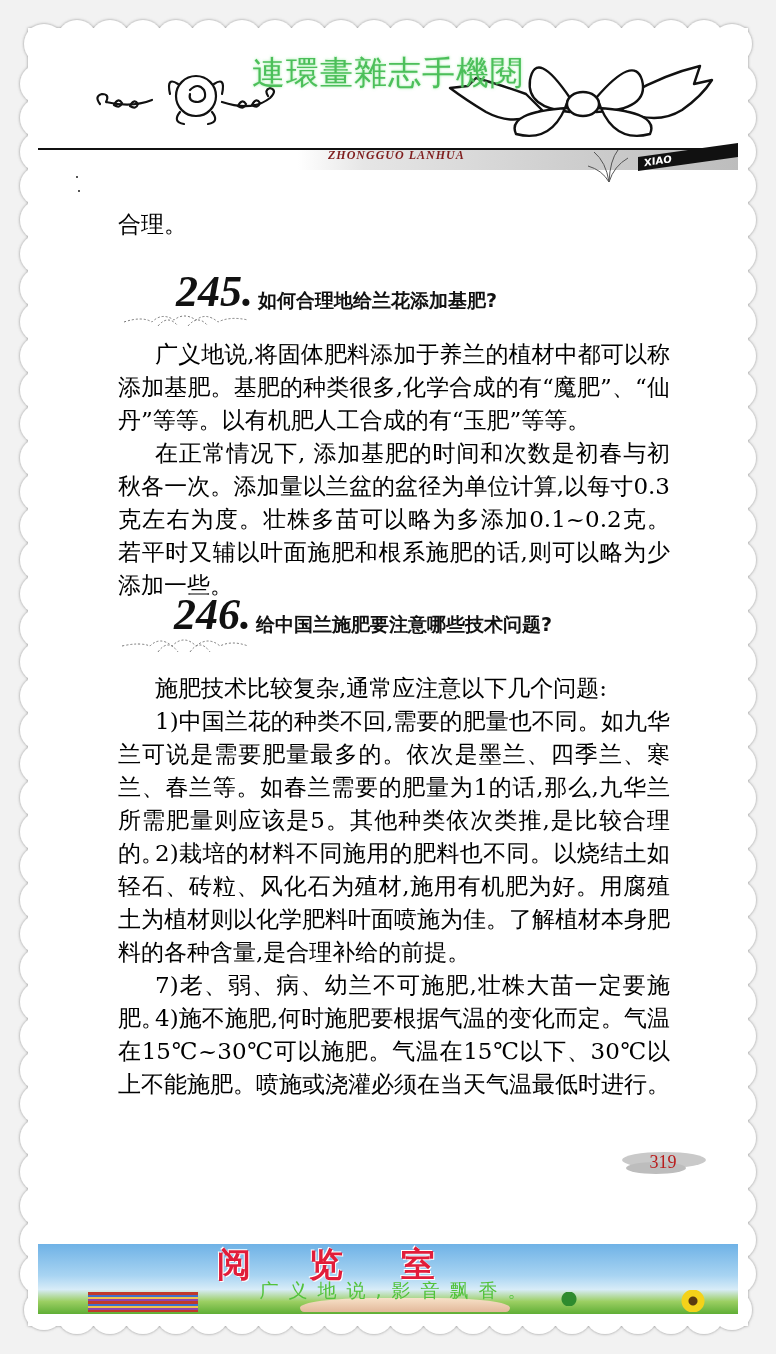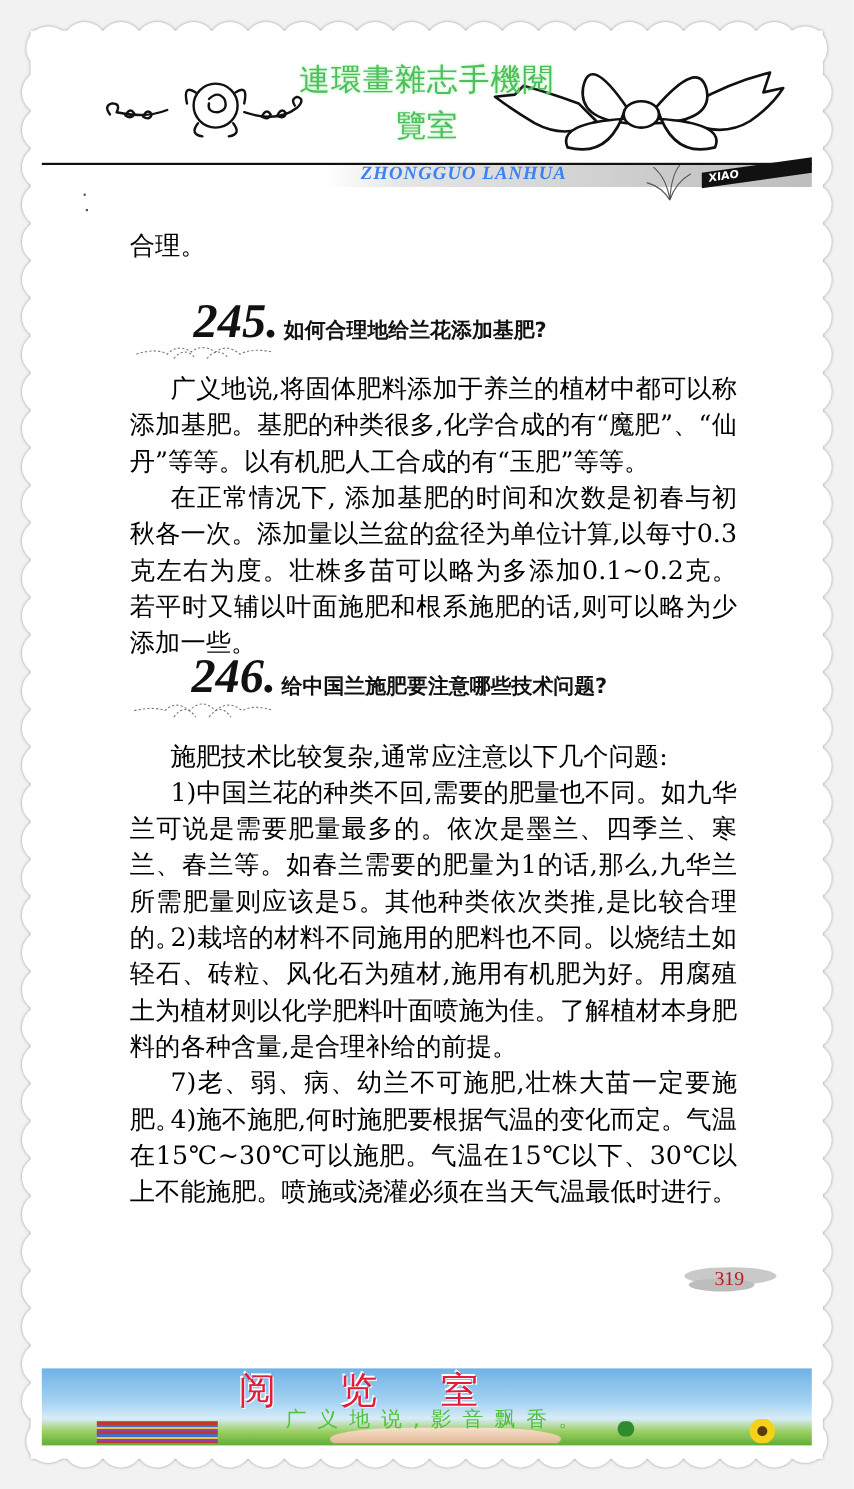--- a/index.html
+++ b/index.html
@@ -10,33 +10,33 @@
   
   .frame { position:absolute; left:14px; top:14px; width:748px; height:1326px; }
   .frame svg { position:absolute; left:0; top:0; }
   .page {
     position:absolute; left:38px; top:38px; width:700px; height:1278px; background:#ffffff;
   }
   
   .header { position:absolute; left:0; top:0; width:700px; height:110px; }
   .header-title {
     position:absolute; left:0; width:700px; text-align:center;
-    font-family:"DejaVu Sans", sans-serif; color:#4cbf5a; font-size:28px; line-height:38px;
+    font-family:"DejaVu Sans", sans-serif; color:#4cbf5a; font-size:33px; line-height:38px;
     text-shadow:0 0 3px rgba(120,230,130,.7);
   }
   .header-title.l1 { top:16px; letter-spacing:1px; }
   .header-title.l2 { top:58px; }
   .rule { position:absolute; left:0; top:110px; width:700px; height:2px; background:#111; }
   .band {
     position:absolute; left:260px; top:112px; width:440px; height:20px;
     background:linear-gradient(90deg,#fff 0%,#e6e6e6 15%,#cfcfcf 60%,#bdbdbd 100%);
   }
   .band-text {
     position:absolute; left:290px; top:110px; font-family:"Liberation Serif", serif;
-    font-style:italic; font-weight:bold; color:#3b82f6; font-size:17px; letter-spacing:1px;
+    font-style:italic; font-weight:bold; color:#7f1d1d; font-size:12px; letter-spacing:1px;
   }
   .band-tag {
     position:absolute; left:600px; top:112px; width:100px; height:14px; background:#111;
     transform:skewY(-8deg); color:#fff; font-family:"DejaVu Sans", sans-serif; font-size:10px;
     font-weight:bold; padding-left:6px; line-height:14px; box-sizing:border-box;
   }
   .dot { position:absolute; width:2px; height:2px; background:#555; }
 
   
   .content { position:absolute; left:80px; top:0; width:552px; }
@@ -59,21 +59,21 @@
     position:absolute; left:0; top:0; width:94px; text-align:center; font-family:"Liberation Serif", serif;
     font-size:18px; color:#b91c1c; line-height:28px;
   }
   
   .banner {
     position:absolute; left:0; top:1206px; width:700px; height:70px; overflow:hidden;
     background:linear-gradient(180deg,#6fb2e6 0%,#a8d4f2 45%,#d8ecf8 65%,#9ccf63 82%,#5fae35 100%);
   }
   .banner-title {
     position:absolute; left:0; top:0; width:576px; text-align:center;
-    font-family:"DejaVu Sans", sans-serif; font-weight:normal; font-size:34px; color:#e11d3a;
+    font-family:"DejaVu Sans", sans-serif; font-weight:bold; font-size:34px; color:#e11d3a;
     letter-spacing:58px; line-height:40px; text-indent:58px;
     text-shadow:1px 1px 0 #fff, -1px -1px 0 #fff;
   }
   .banner-sub {
     position:absolute; left:0; top:34px; width:700px; text-align:center;
     font-family:"DejaVu Sans", sans-serif; font-size:19px; color:#52c23a; letter-spacing:10px;
     line-height:24px; text-indent:20px;
   }
   .books { position:absolute; left:50px; top:48px; width:110px; height:20px;
     background:repeating-linear-gradient(180deg,#c0392b 0 3px,#3f6fc9 3px 5px,#f0c24a 5px 7px,#8e44ad 7px 9px); }
@@ -247,21 +247,20 @@
         <path d="M4 34 L22 32 L30 24 Q52 30 80 40 L96 56 Q70 74 40 58 Q20 46 4 34 Z"></path>
         <path d="M266 26 L248 30 L254 12 Q220 20 184 40 L176 56 Q210 72 236 56 Q256 42 266 26 Z"></path>
         <path d="M124 44 Q90 -6 84 26 Q80 54 124 58 Z"></path>
         <path d="M150 44 Q188 0 196 26 Q204 56 150 58 Z"></path>
         <path d="M122 46 Q108 90 70 80 Q60 58 122 54"></path>
         <path d="M152 46 Q166 90 204 80 Q214 58 152 54"></path>
         <ellipse cx="137" cy="50" rx="16" ry="12"></ellipse>
       </g>
     </svg>
     <div class="header-title l1">連環畫雜志手機閱</div>
-    <div class="header-title l2">覽室</div>
   </div>
   <div class="rule"></div>
   <div class="band"></div>
   <div class="band-text">ZHONGGUO LANHUA</div>
   <div class="band-tag">XIAO</div>
   <svg style="position:absolute;left:548px;top:110px" width="46" height="36">
     <g stroke="#555" stroke-width="1" fill="none">
       <path d="M23 34 Q20 14 8 4 M23 34 Q24 12 32 2 M23 34 Q28 18 42 10 M23 34 Q16 22 2 18"></path>
     </g>
   </svg>

